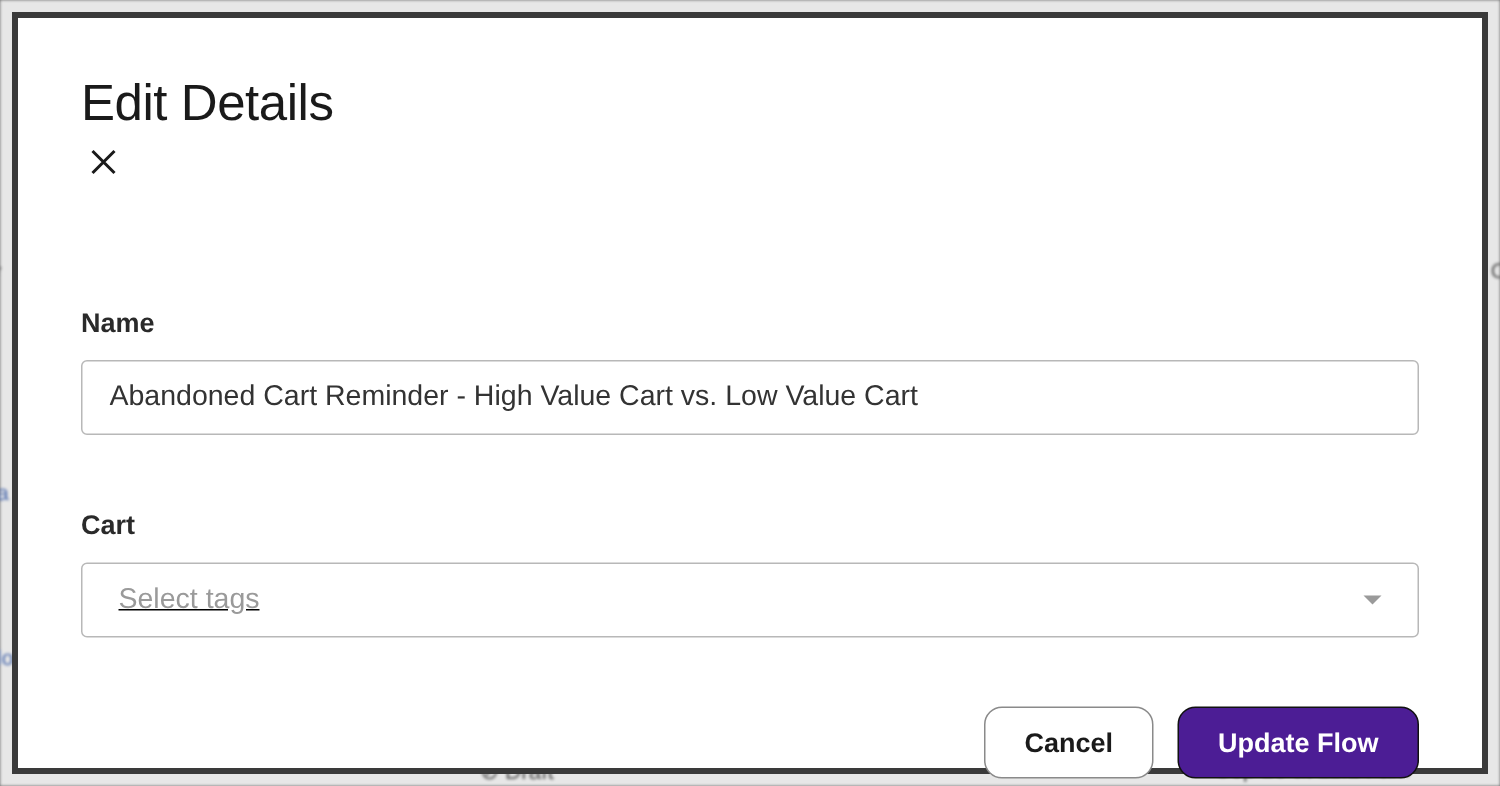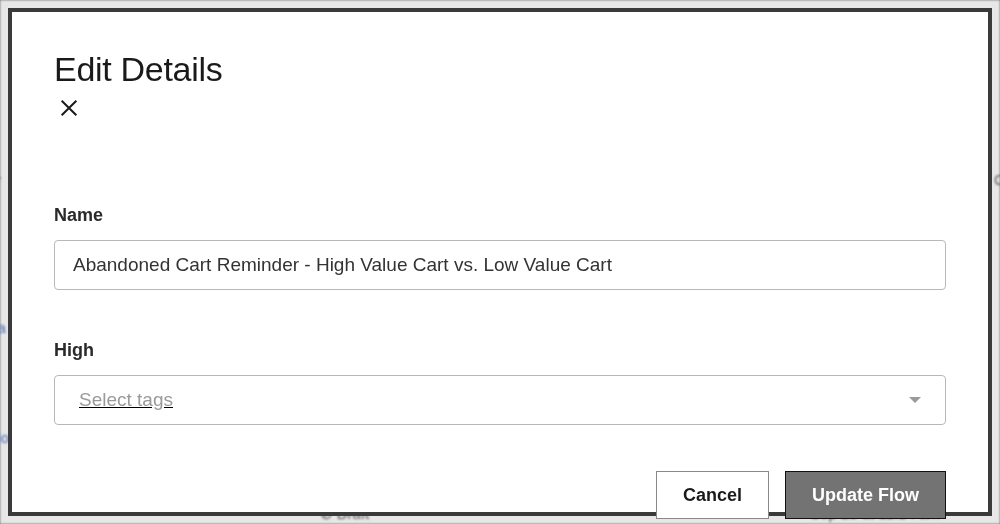--- a/index.html
+++ b/index.html
@@ -124,31 +124,31 @@
       display: flex;
       justify-content: flex-end;
       gap: 16px;
       padding-top: 20px;
     }
     .btn {
       height: 48px;
       padding: 0 26px;
       font-size: 18px;
       font-weight: 600;
-      border-radius: 0;
+      border-radius: 12px;
       cursor: pointer;
       font-family: inherit;
     }
     .btn-secondary {
       background: #ffffff;
       color: #1a1a1a;
       border: 1.5px solid #8a8a8a;
     }
     .btn-primary {
-      background: #737373;
+      background: #4c1d95;
       color: #ffffff;
       border: 1.5px solid #111111;
       padding-left: 26px;
     }
   </style>
 </head>
 <body>
 
 <div class="backdrop">
   <span class="backdrop-text" style="top:172px; left:-6px;">v</span>
@@ -170,21 +170,21 @@
   </div>
 
   <div class="divider"></div>
 
   <div class="form-group">
     <label class="form-label">Name</label>
     <input type="text" class="text-input" value="Abandoned Cart Reminder - High Value Cart vs. Low Value Cart" style="">
   </div>
 
   <div class="form-group">
-    <label class="form-label">High</label>
+    <label class="form-label">Cart</label>
     <div class="select-wrapper">
       <span class="select-placeholder">Select tags</span>
       <span class="select-caret"></span>
     </div>
   </div>
 
   <div class="dialog-footer">
     <button class="btn btn-secondary">Cancel</button>
     <button class="btn btn-primary">Update Flow</button>
   </div>

